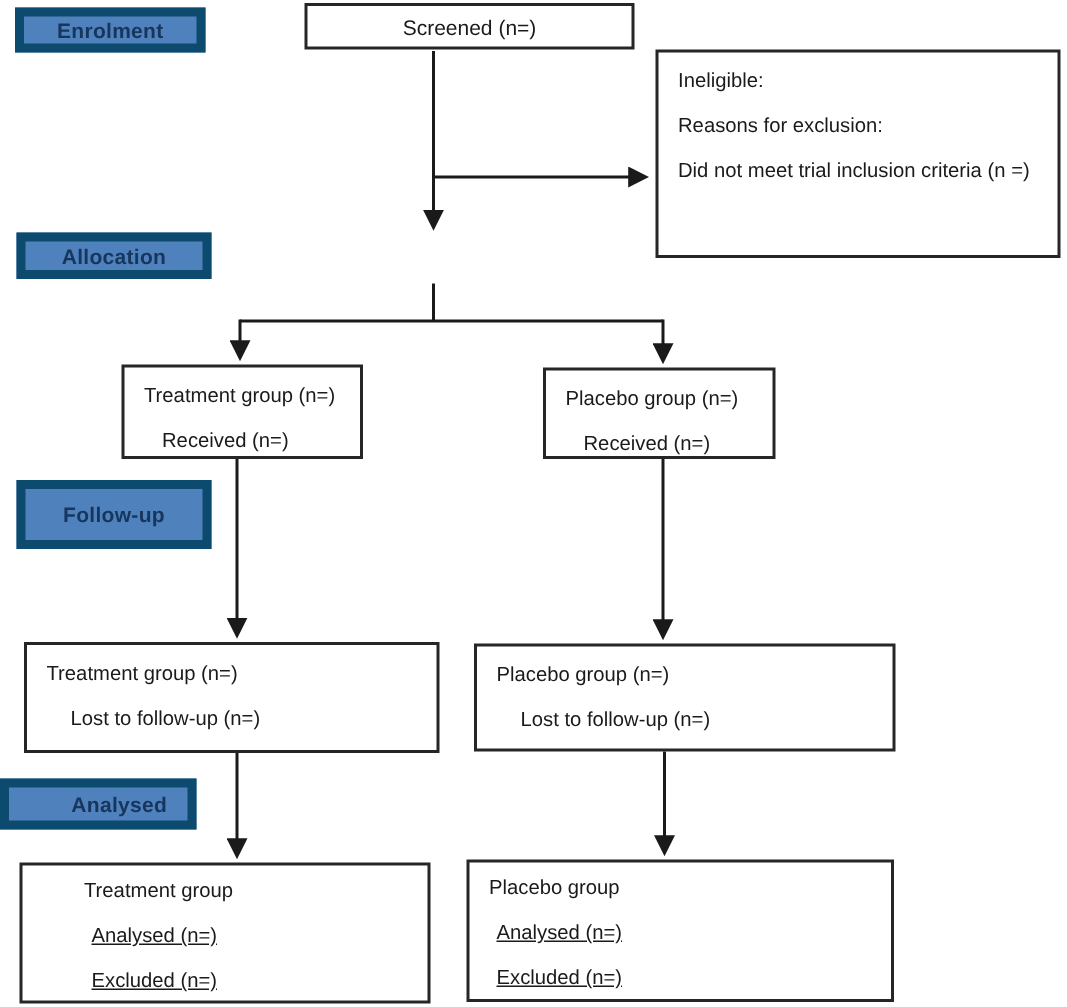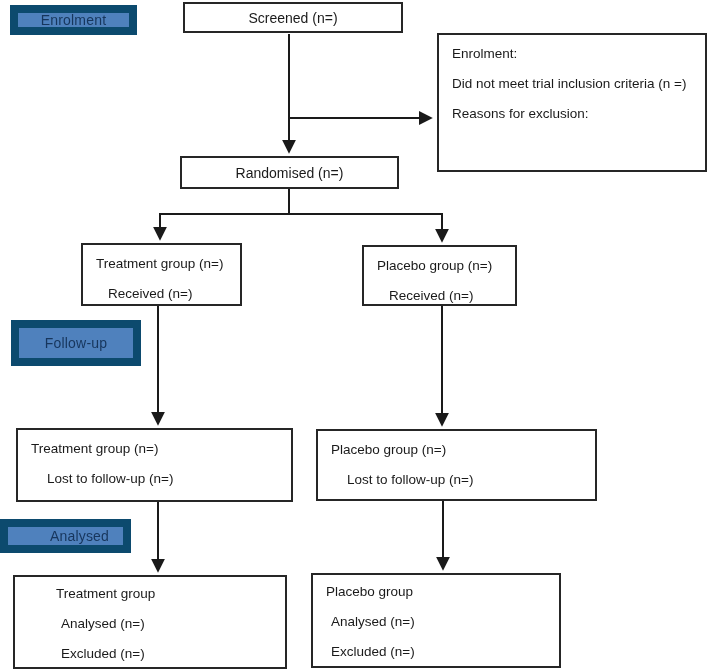--- a/index.html
+++ b/index.html
@@ -17,47 +17,48 @@
   }
   .arrows {
     position: absolute;
     left: 0; top: 0;
     width: 711px; height: 671px;
     pointer-events: none;
   }
   .stage {
     position: absolute;
     background: #4f81bd;
-    border: 8px solid #0c4a6e;
+    border: 6px solid #0c4a6e;
     display: flex;
     align-items: center;
     justify-content: center;
     color: #17365d;
     font-size: 14px;
-    font-weight: 400;
+    font-weight: 700;
     letter-spacing: 0.2px;
   }
   .flow-box {
     position: absolute;
     background: #ffffff;
     border: 2px solid #262626;
     color: #1a1a1a;
     font-size: 13.5px;
   }
   .flow-box.center {
     display: flex;
     align-items: center;
     justify-content: center;
     font-size: 14px;
+    margin-left: 20px;
   }
   .lines { padding: 11px 6px 0 13px; }
   .lines.pt8 { padding-top: 9px; }
   .line { line-height: 16px; white-space: nowrap; }
   .line + .line { margin-top: 14px; }
-  .ind-5  { padding-left: 5px; }
+  .ind-5  { padding-left: 5px; text-decoration: underline; }
   .ind-10 { padding-left: 10px; }
   .ind-12 { padding-left: 12px; }
   .ind-16 { padding-left: 16px; }
 </style>
 </head>
 <body>
 
 <div class="diagram">
 
   <svg class="arrows" viewBox="0 0 711 671" xmlns="http://www.w3.org/2000/svg">
@@ -76,42 +77,42 @@
       <line x1="158" y1="306" x2="158" y2="423" marker-end="url(#arr)"></line>
       <line x1="442" y1="306" x2="442" y2="424" marker-end="url(#arr)"></line>
       <line x1="158" y1="501" x2="158" y2="570" marker-end="url(#arr)"></line>
       <line x1="443" y1="500" x2="443" y2="568" marker-end="url(#arr)"></line>
     </g>
   </svg>
 
   <div class="stage" style="left:10px; top:5px; width:127px; height:30px;">
     <span>Enrolment</span>
   </div>
+  <div class="stage" style="left:11px; top:155px; width:130px; height:31px;">
+    <span>Allocation</span>
+  </div>
   <div class="stage" style="left:11px; top:320px; width:130px; height:46px;">
     <span>Follow-up</span>
   </div>
   <div class="stage" style="left:0px; top:519px; width:131px; height:34px;padding-left:28px;">
     <span>Analysed</span>
   </div>
 
   <div class="flow-box center" style="left:183px; top:2px; width:220px; height:31px;">
     <span>Screened (n=)</span>
   </div>
 
   <div class="flow-box" style="left:437px; top:33px; width:270px; height:139px;">
     <div class="lines">
-      <div class="line">Enrolment:</div>
+      <div class="line">Ineligible:</div>
+      <div class="line">Reasons for exclusion:</div>
       <div class="line">Did not meet trial inclusion criteria (n =)</div>
-      <div class="line">Reasons for exclusion:</div>
     </div>
   </div>
 
-  <div class="flow-box center" style="left:180px; top:156px; width:219px; height:33px;">
-    <span>Randomised (n=)</span>
-  </div>
 
   <div class="flow-box" style="left:81px; top:243px; width:161px; height:63px;">
     <div class="lines">
       <div class="line">Treatment group (n=)</div>
       <div class="line ind-12">Received (n=)</div>
     </div>
   </div>
   <div class="flow-box" style="left:362px; top:245px; width:155px; height:61px;">
     <div class="lines">
       <div class="line">Placebo group (n=)</div>
@@ -132,21 +133,21 @@
     </div>
   </div>
 
   <div class="flow-box" style="left:13px; top:575px; width:274px; height:94px;padding-left:28px;">
     <div class="lines pt8">
       <div class="line">Treatment group</div>
       <div class="line ind-5">Analysed (n=)</div>
       <div class="line ind-5">Excluded (n=)</div>
     </div>
   </div>
-  <div class="flow-box" style="left:311px; top:573px; width:250px; height:95px;">
+  <div class="flow-box" style="left:311px; top:573px; width:285px; height:95px;">
     <div class="lines pt8">
       <div class="line">Placebo group</div>
       <div class="line ind-5">Analysed (n=)</div>
       <div class="line ind-5">Excluded (n=)</div>
     </div>
   </div>
 
 </div>
 
 </body></html>

